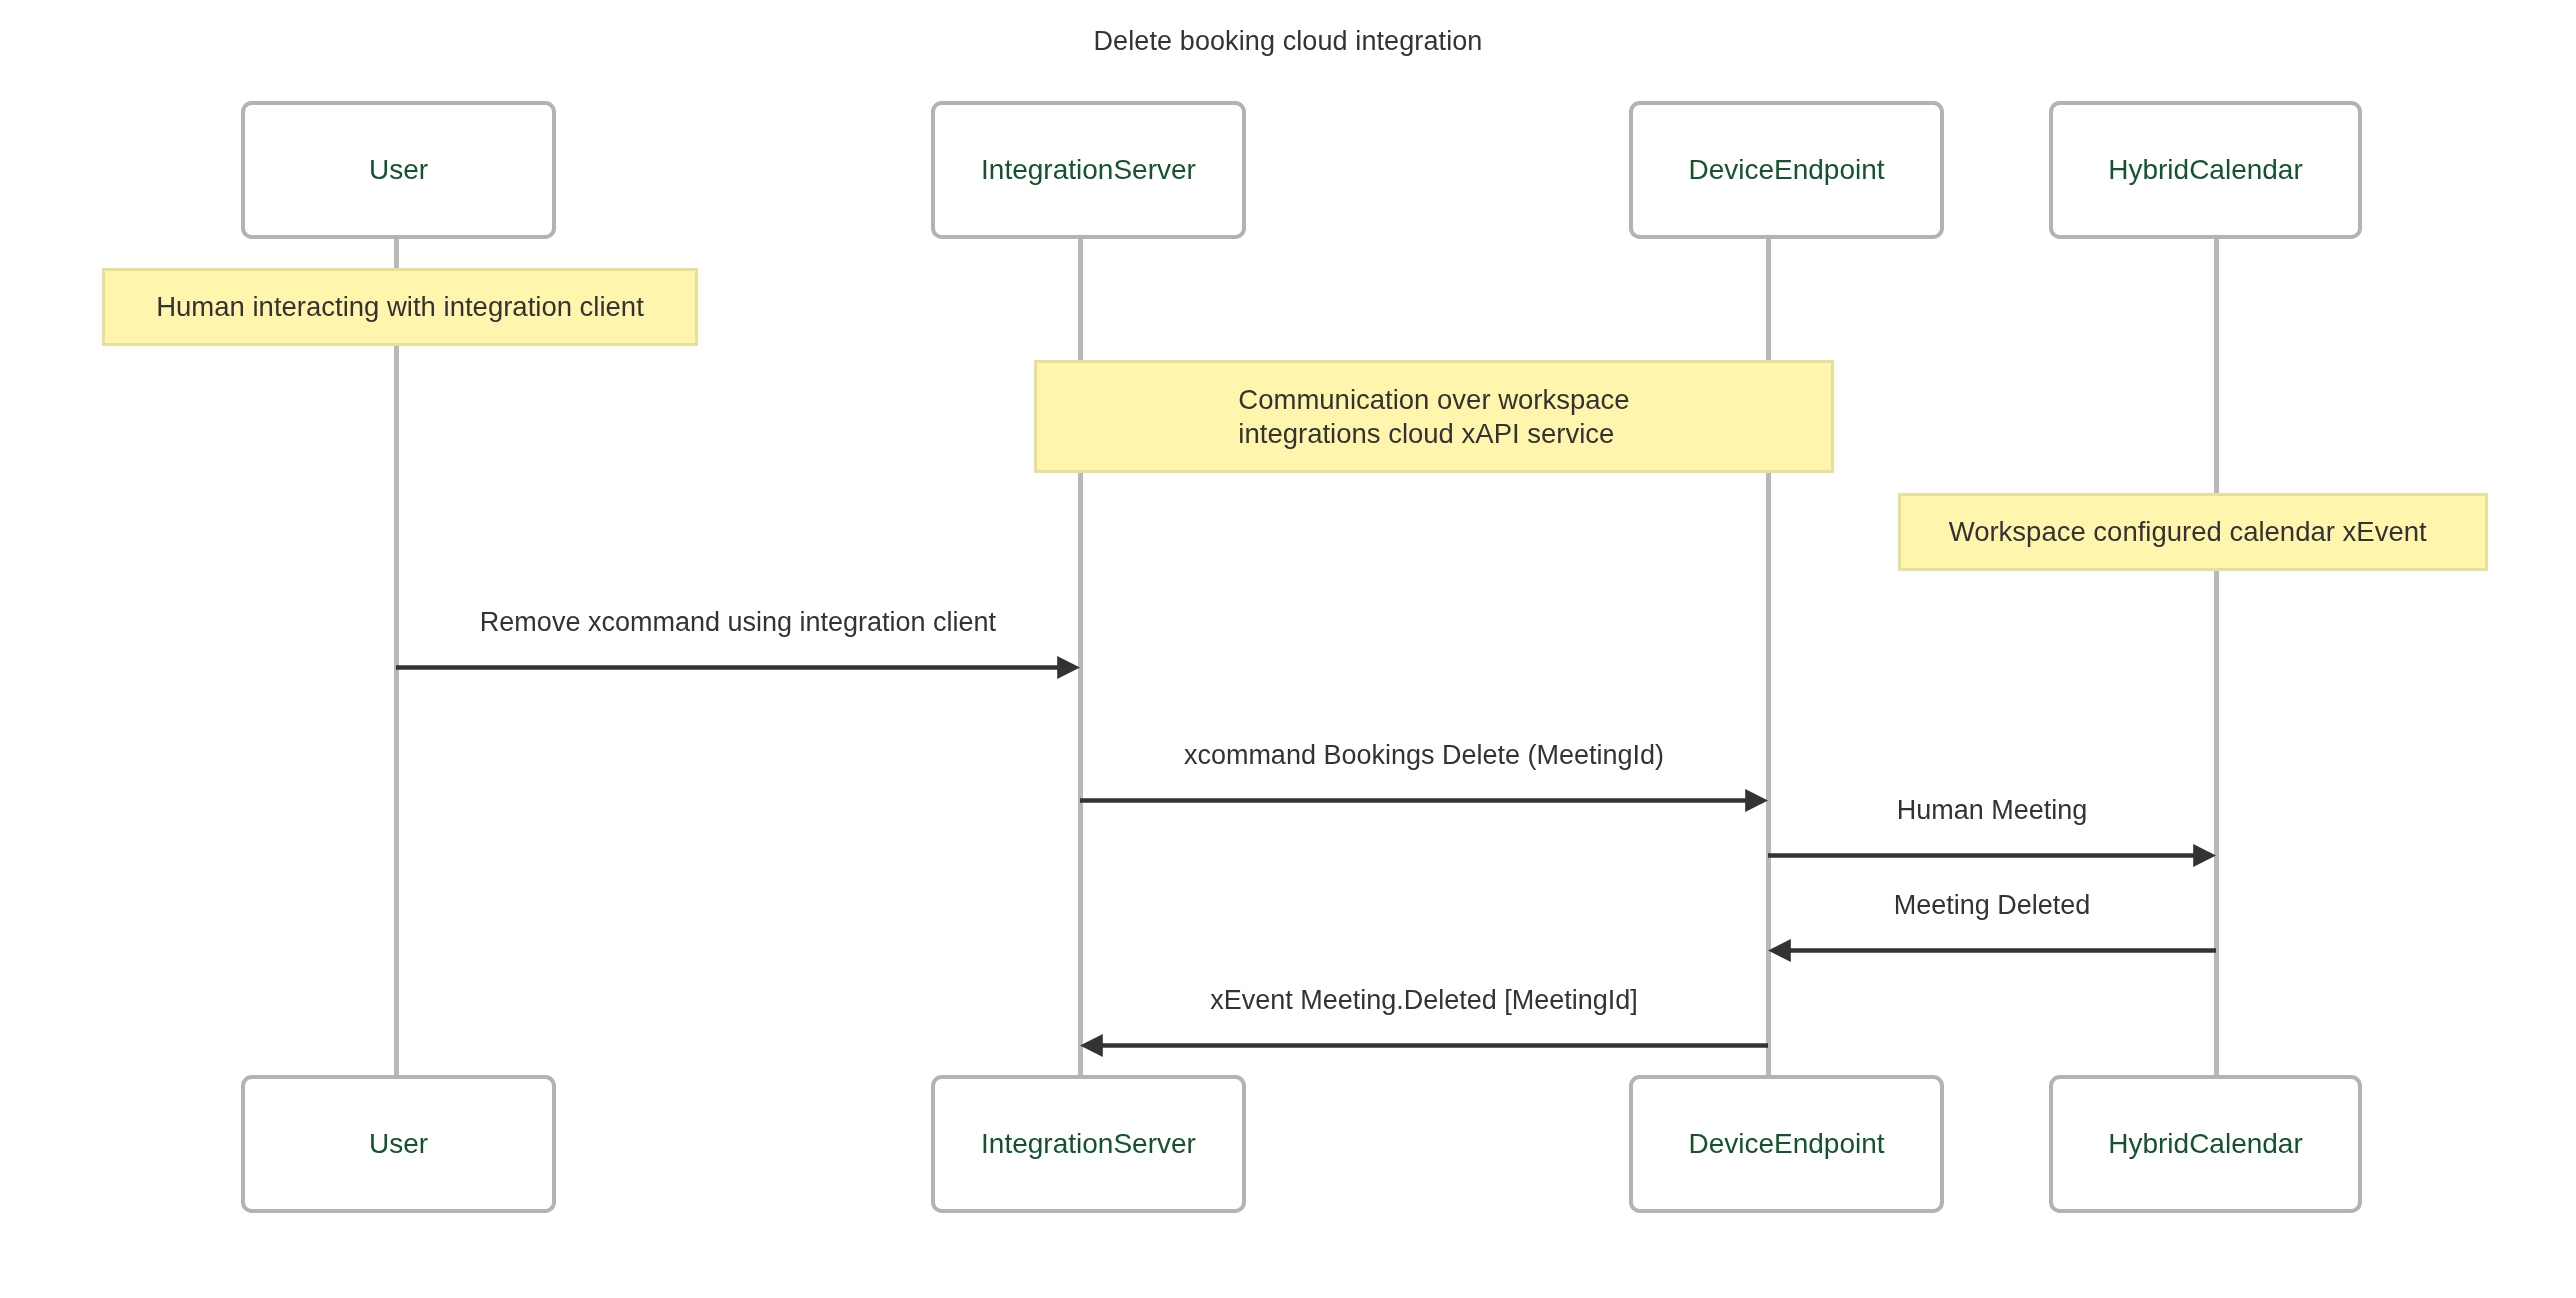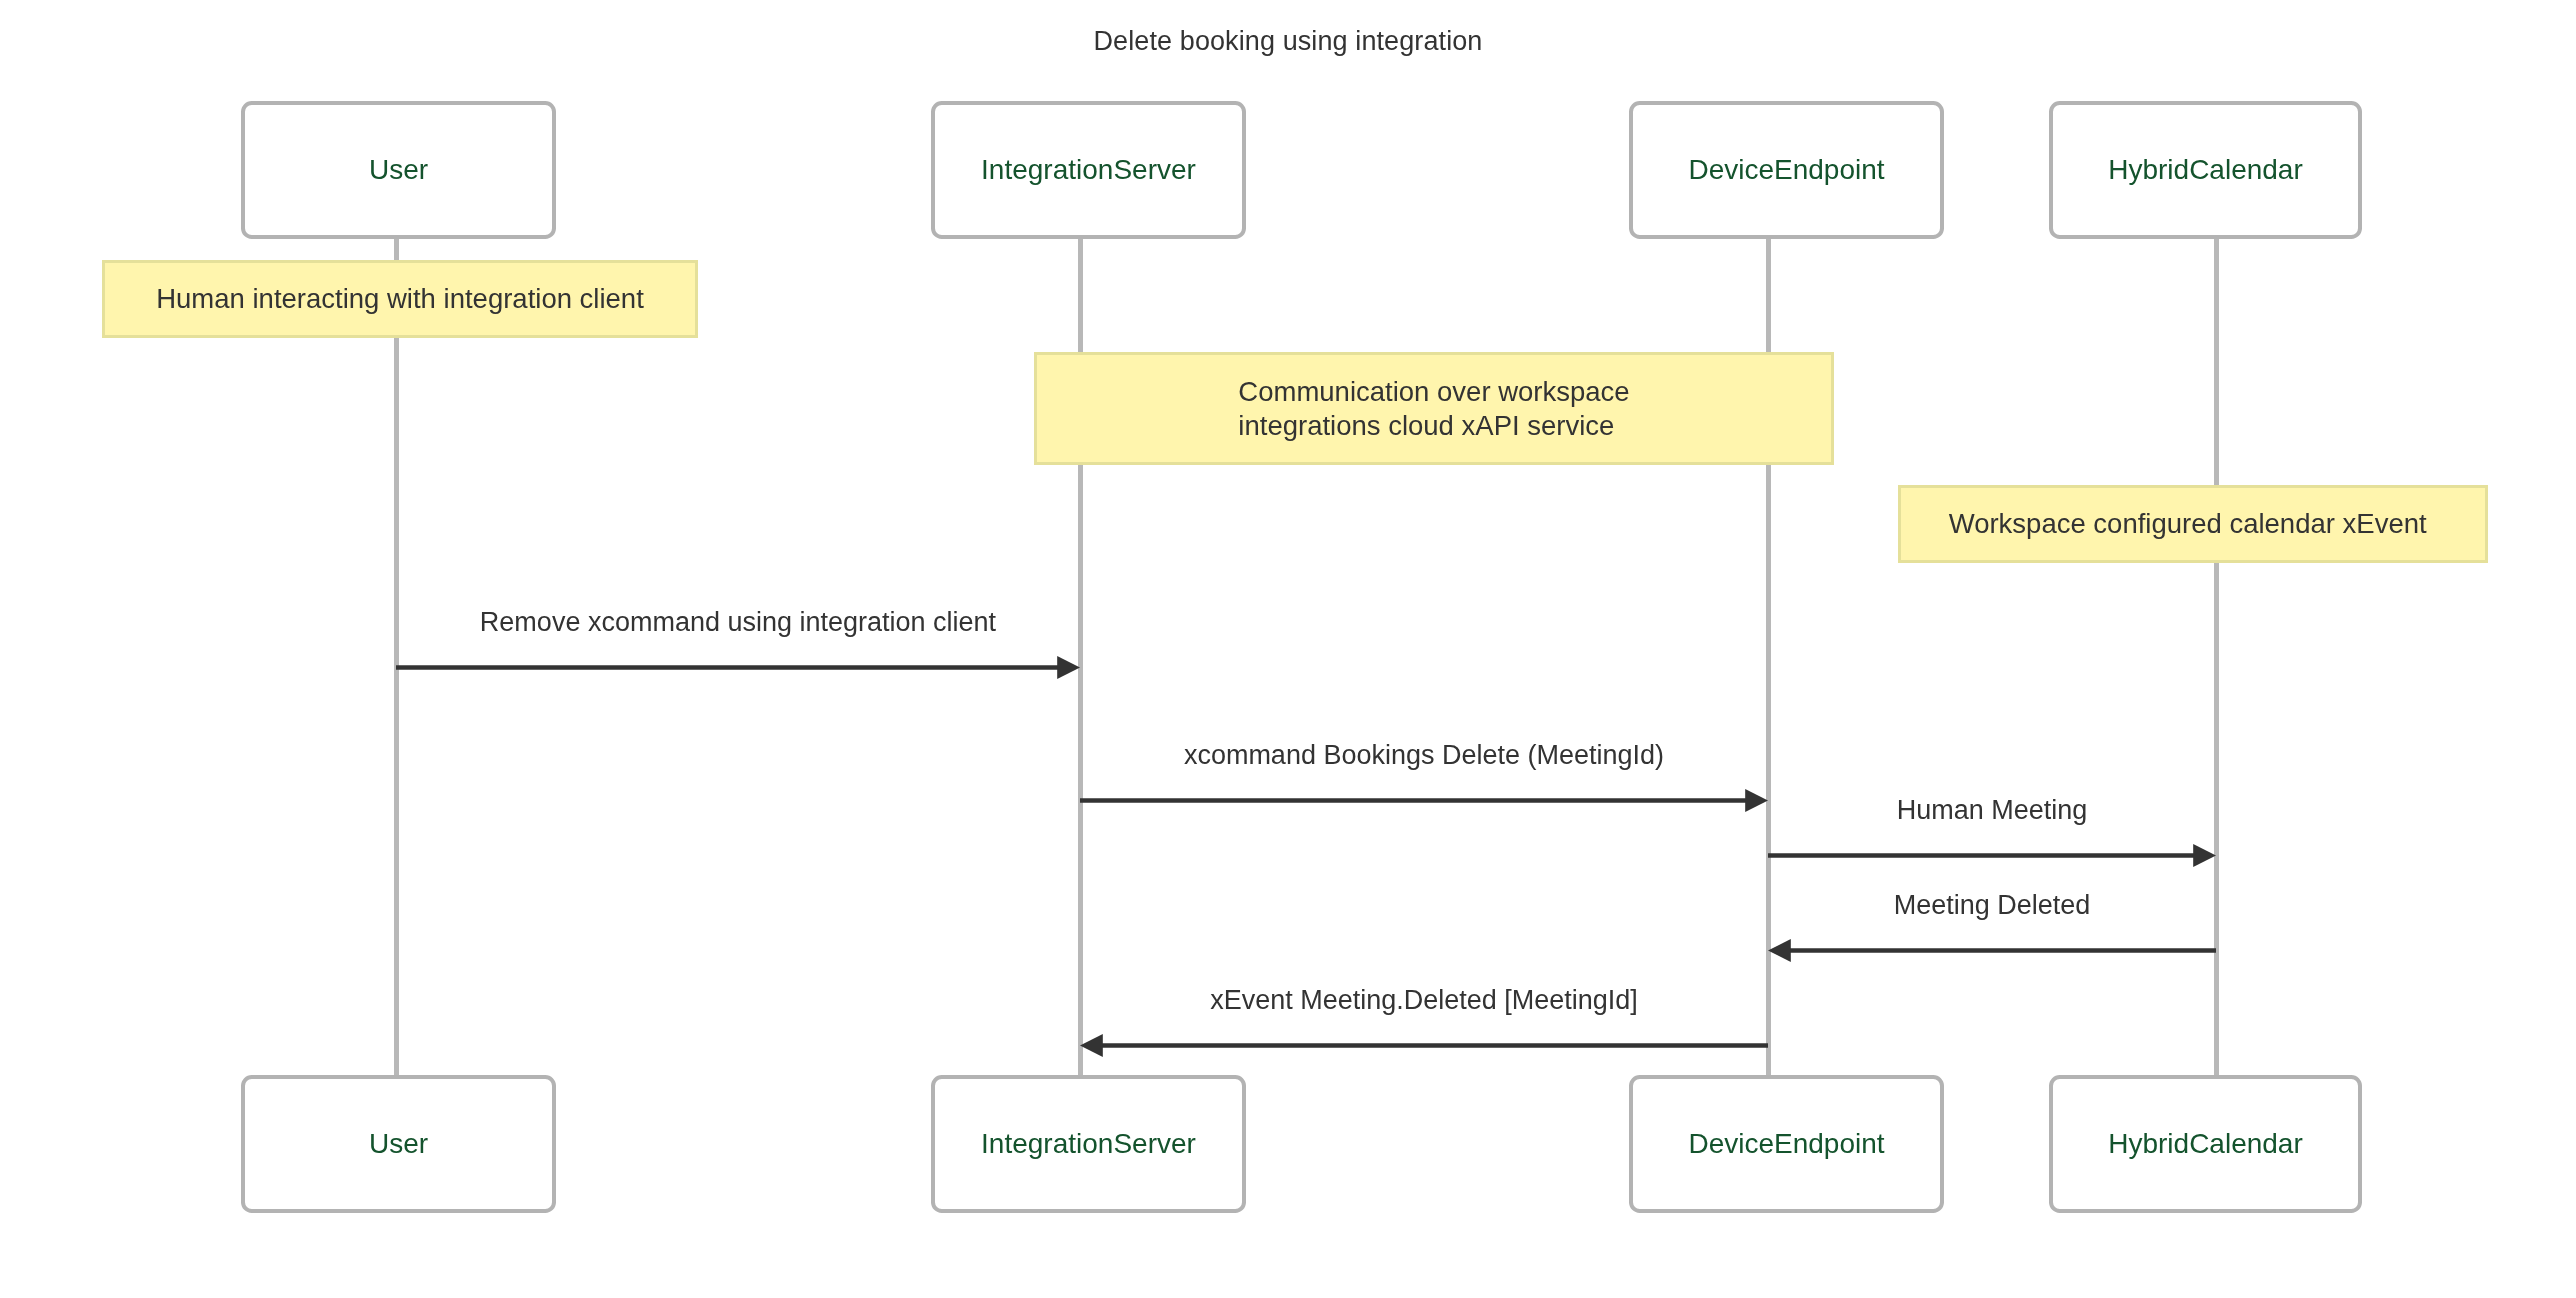--- a/index.html
+++ b/index.html
@@ -59,20 +59,21 @@
   
   .note {
     position: absolute;
     background: #fff5ad;
     border: 3.4px solid #e5e09a;
     box-sizing: border-box;
     display: flex;
     align-items: center;
     justify-content: center;
     z-index: 4;
+    margin-top: 8px;
   }
   .note-text {
     font-size: 27.5px;
     color: #333333;
     line-height: 1.22;
     text-align: left;
     white-space: pre;
   }
   .note.left-align .note-text { text-align: left; }
   
@@ -98,21 +99,21 @@
     width: 100%;
     height: 27px;
     overflow: visible;
   }
 </style>
 </head>
 <body>
 
 <div id="diagram">
 
-  <div class="title">Delete booking using integration</div>
+  <div class="title">Delete booking cloud integration</div>
 
   <div class="lifeline" style="left:394px;"></div>
   <div class="lifeline" style="left:1078px;"></div>
   <div class="lifeline" style="left:1766px;"></div>
   <div class="lifeline" style="left:2214px;"></div>
 
   <div class="actor-box" style="left:241px; top:101px; width:315px;">
     <span class="actor-label">User</span>
   </div>
   <div class="actor-box" style="left:931px; top:101px; width:315px;">

